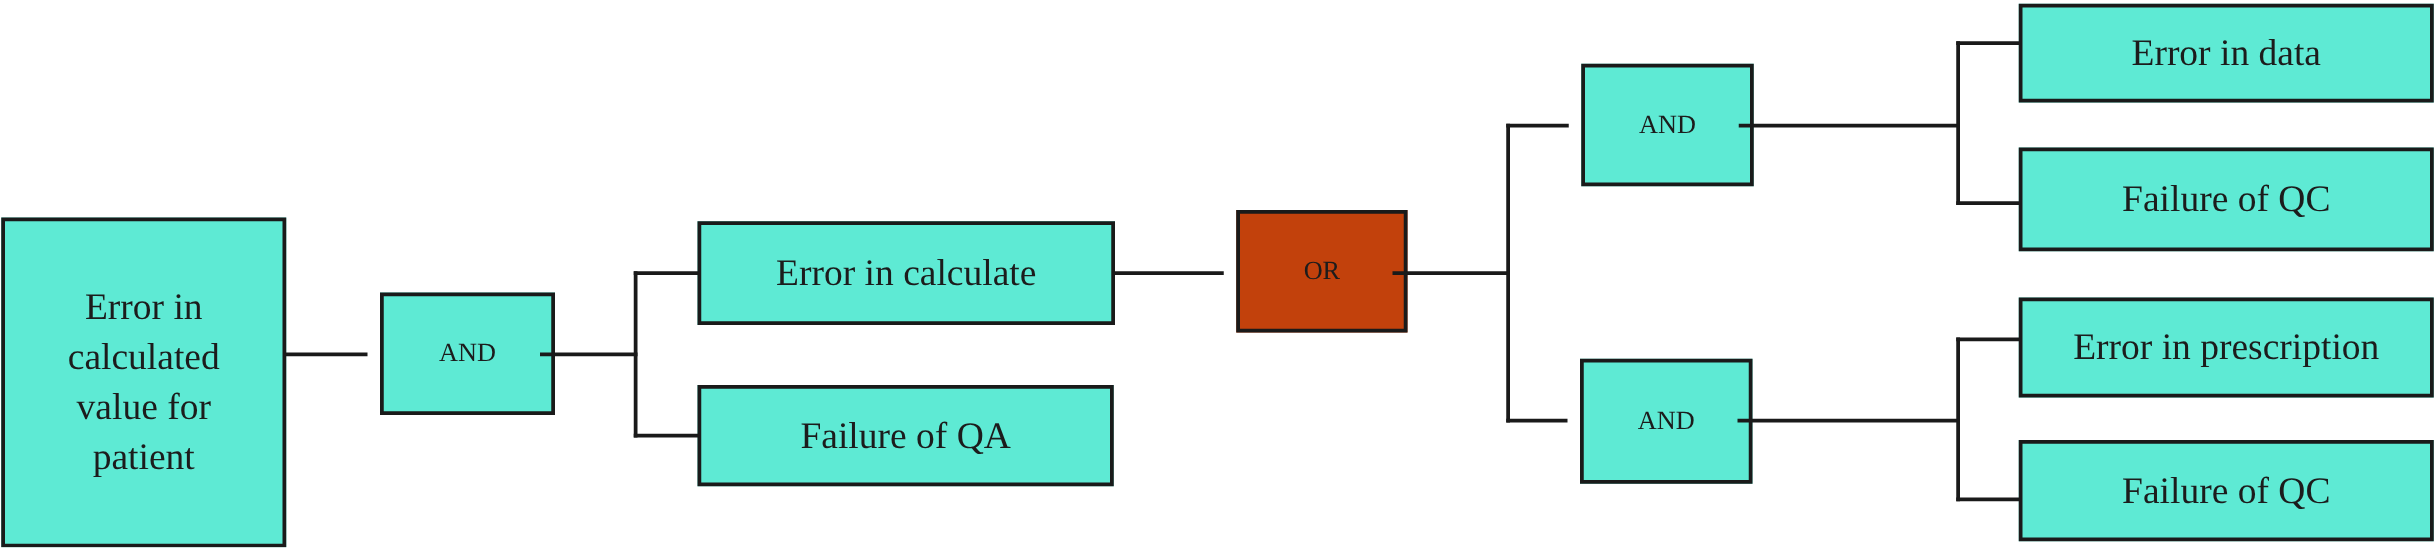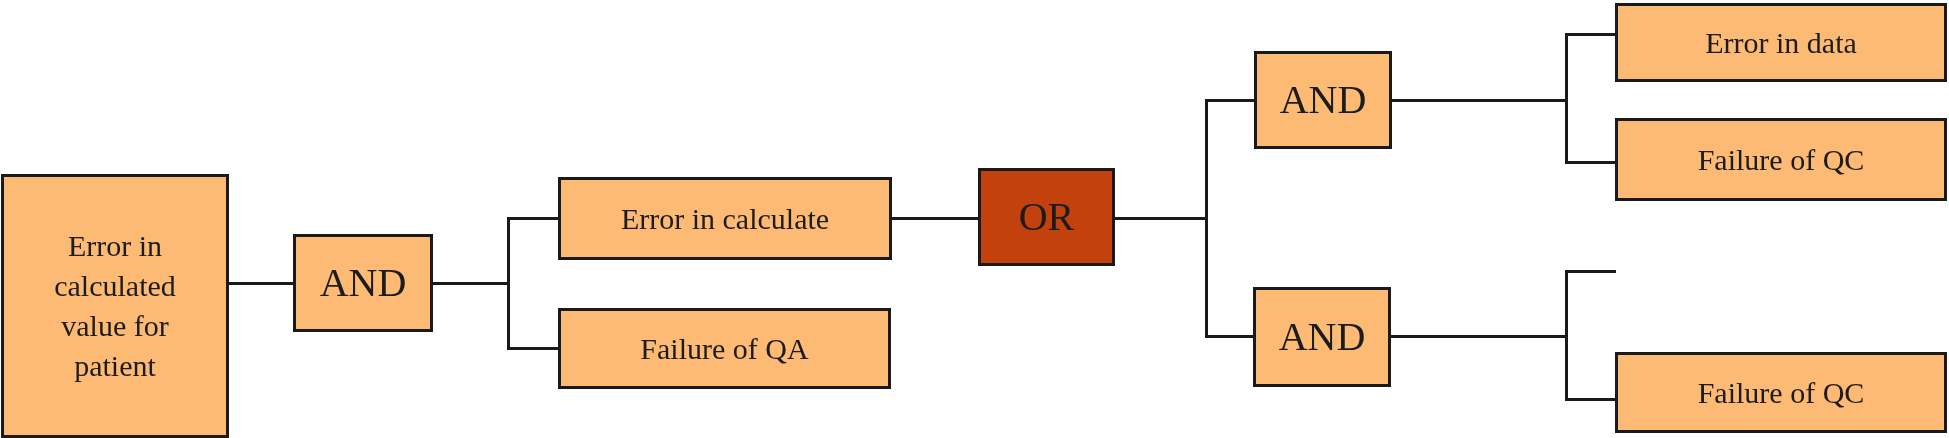--- a/index.html
+++ b/index.html
@@ -13,30 +13,31 @@
     height: 438px;
     background: #ffffff;
     font-family: "Liberation Serif", "DejaVu Serif", serif;
     color: #1c1c1c;
     overflow: hidden;
   }
   .node {
     position: absolute;
     box-sizing: border-box;
     border: 3px solid #1a1a1a;
-    background: #fdba74;
+    background: #5eead4;
     display: flex;
     align-items: center;
     justify-content: center;
     text-align: center;
     font-size: 30px;
     line-height: 1.33;
   }
   .gate {
-    font-size: 40px;
+    font-size: 21px;
+    margin-left: 11px;
   }
   .gate-or {
     background: #c2410c;
   }
   .root {
     padding: 0 14px;
   }
   .line {
     position: absolute;
     background: #1a1a1a;
@@ -107,20 +108,23 @@
   </div>
 
   <div class="node n-data">
     <span>Error in data</span>
   </div>
 
   <div class="node n-qc1">
     <span>Failure of QC</span>
   </div>
 
+  <div class="node n-presc">
+    <span>Error in prescription</span>
+  </div>
 
   <div class="node n-qc2">
     <span>Failure of QC</span>
   </div>
 
   <div class="line l-root-and1"></div>
   <div class="line l-and1-br1"></div>
   <div class="line l-br1-vert"></div>
   <div class="line l-br1-calc"></div>
   <div class="line l-br1-qa"></div>

